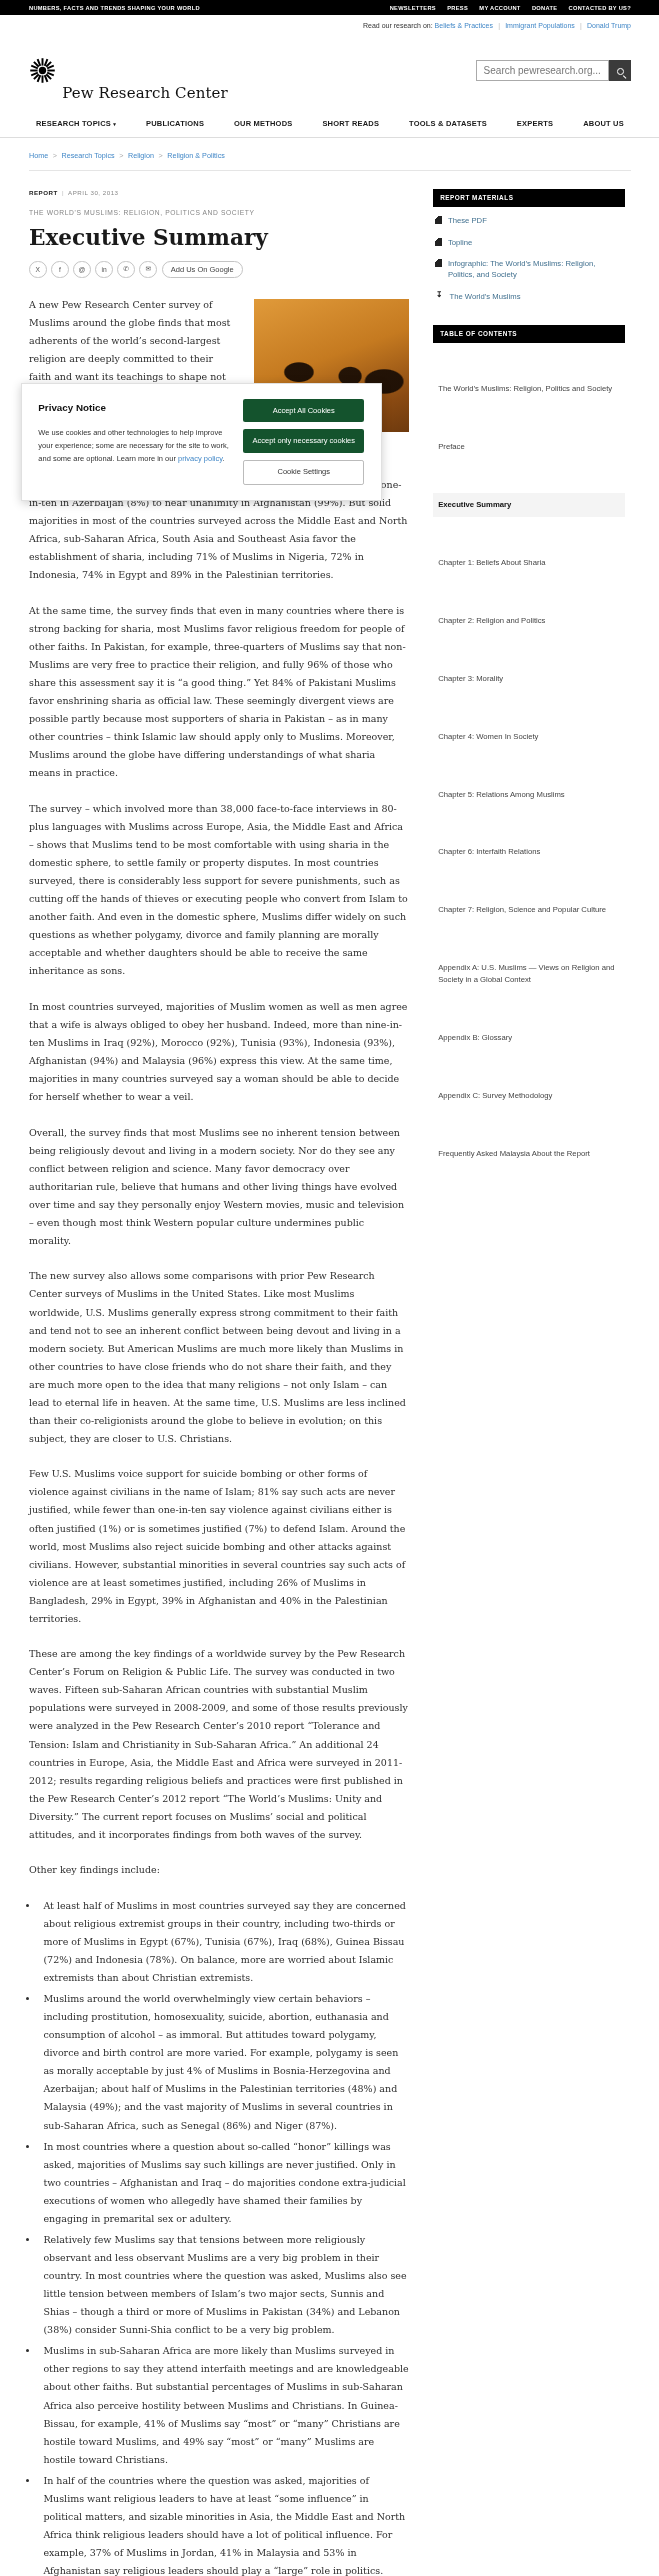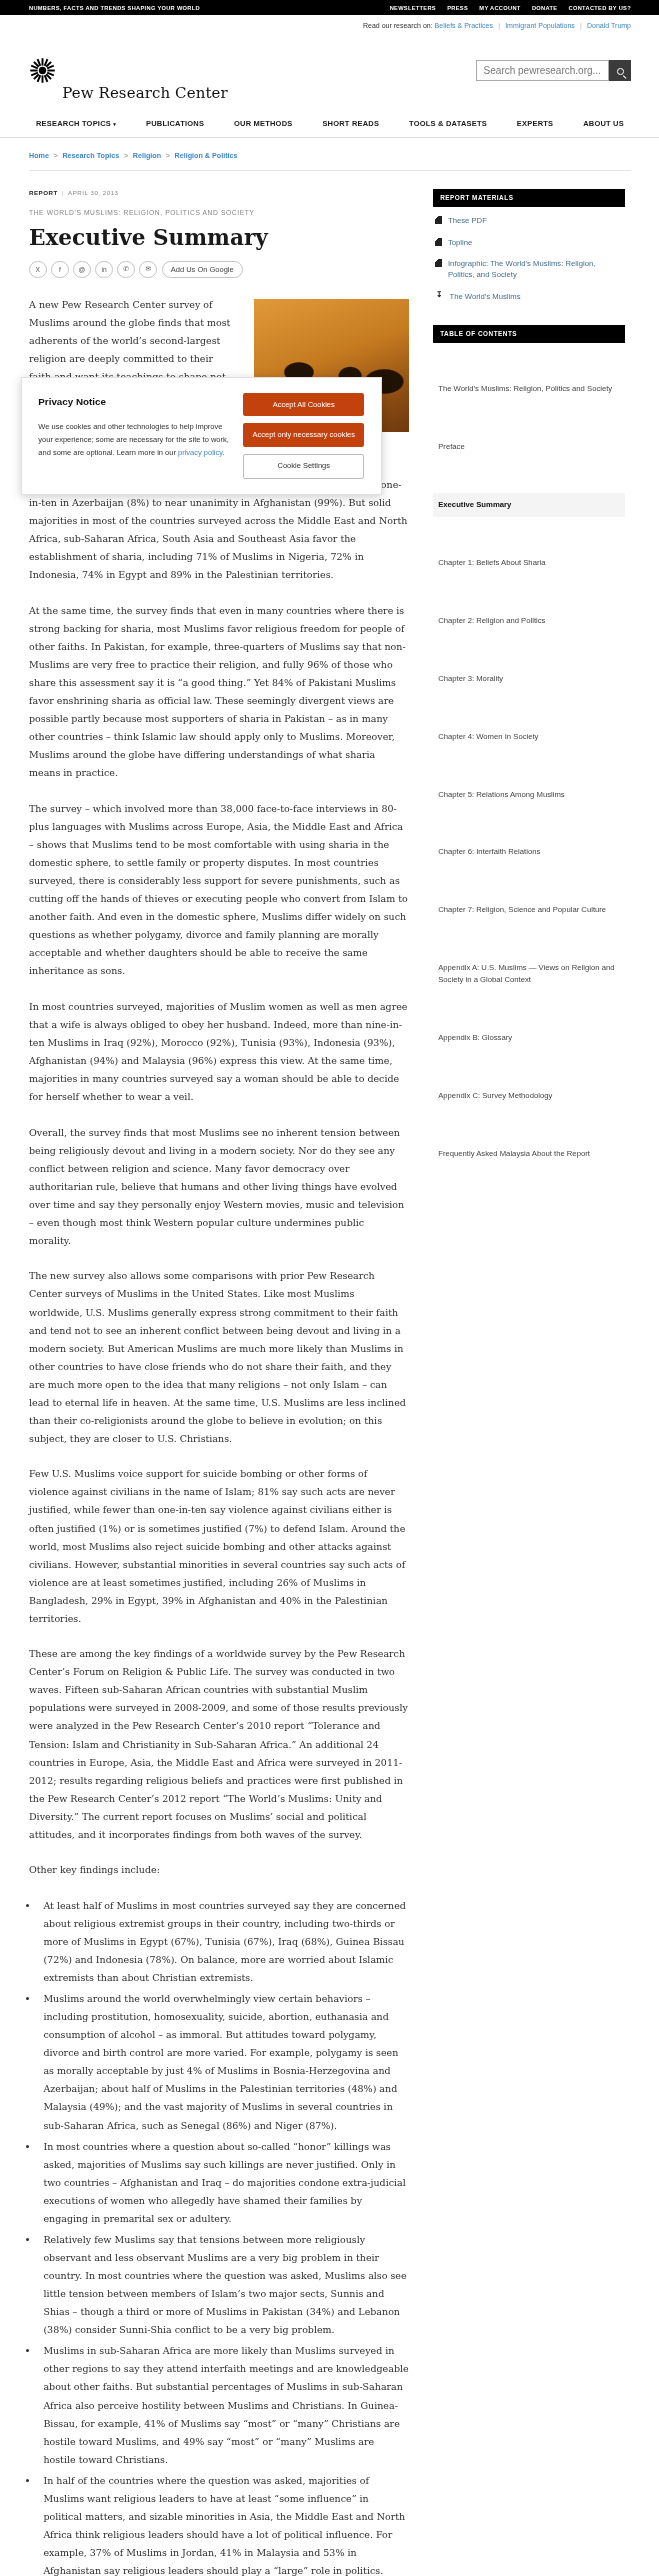--- a/index.html
+++ b/index.html
@@ -27,21 +27,21 @@
   .search button { width:21.6px; height:20.6px; background:#3b3b3b; border:0; cursor:pointer; position:relative; }
   .mag { display:inline-block; width:6.7px; height:6.7px; border:1px solid #fff; border-radius:50%; position:relative; }
   .mag::after { content:""; position:absolute; width:1px; height:3.6px; background:#fff; transform:rotate(-45deg); left:5.7px; top:5.2px; }
 
   
   .mainnav { display:flex; justify-content:space-between; padding:8.2px 36px 9.3px; border-bottom:0.5px solid #ddd; }
   .mainnav .nav-item { font-size:7.5px; font-weight:700; color:#1a1a1a; letter-spacing:0.2px; cursor:pointer; }
   .mainnav .caret { font-size:5.2px; }
 
   
-  .breadcrumb { padding:12.4px 29px 3.1px; font-size:7.2px;font-weight:bold; }
+  .breadcrumb { padding:12.4px 29px 3.1px; font-size:7.2px; }
   .breadcrumb a { color:#4187c7; }
   .breadcrumb .bsep { color:#aaa; margin:0 4.6px; }
   .rule { border-bottom:0.5px solid #e5e5e5; margin:7.2px 29px 0; }
 
   
   .content { display:flex; padding:17.5px 29px 0; gap:24px; }
   .main-col { width:380px; }
   .side-col { width:192px; }
 
   
@@ -62,27 +62,27 @@
       radial-gradient(circle at 22% 82%, rgba(15,7,2,.95) 0 13.4px, transparent 14px),
       radial-gradient(circle at 36% 80%, rgba(15,7,2,.95) 0 13.4px, transparent 14px),
       radial-gradient(ellipse at 29% 55%, rgba(20,10,4,.92) 0 9%, transparent 10%),
       radial-gradient(circle at 58% 84%, rgba(15,7,2,.95) 0 12.4px, transparent 13px),
       radial-gradient(ellipse at 62% 58%, rgba(20,10,4,.9) 0 8%, transparent 9%),
       radial-gradient(ellipse at 84% 62%, rgba(20,10,4,.9) 0 10%, transparent 11%),
       linear-gradient(160deg, #e09a3a, #c57a20 45%, #8a4a12 80%, #6e3a0e);
   }
 
   
-  .privacy { position:absolute; z-index:6; top:81px; left:-8.2px; width:361px; background:#fff; border:0.5px solid #e0e0e0; box-shadow:0 2.1px 9.3px rgba(0,0,0,.2); padding:15.5px 16.5px; display:flex; gap:13.4px; font-family:"Liberation Sans", sans-serif; }
+  .privacy { position:absolute; z-index:6; top:87px; left:-8.2px; width:361px; background:#fff; border:0.5px solid #e0e0e0; box-shadow:0 2.1px 9.3px rgba(0,0,0,.2); padding:15.5px 16.5px; display:flex; gap:13.4px; font-family:"Liberation Sans", sans-serif; }
   .privacy .ptxt { width:196px; }
   .privacy h3 { font-size:9.8px; color:#111; margin-bottom:8.2px; }
   .privacy p { font-size:7.5px; line-height:1.75; color:#333; }
   .privacy a { color:#4187c7; }
   .pbtns { display:flex; flex-direction:column; gap:7.2px; width:124px; }
-  .pbtn { border:0; border-radius:2.1px; background:#c2410c; color:#fff; font-size:7.5px; padding:6.7px 5.2px; cursor:pointer; line-height:1.3; }
+  .pbtn { border:0; border-radius:2.1px; background:#14532d; color:#fff; font-size:7.5px; padding:6.7px 5.2px; cursor:pointer; line-height:1.3; }
   .pbtn.ghost { background:#fff; color:#333; border:0.5px solid #bbb; }
 
   
   ul.findings { margin:0 0 17.5px 10.3px; }
   ul.findings li { margin-bottom:3.1px; padding-left:4.1px; }
 
   
   .side-box { margin-bottom:20.6px; }
   .side-head { background:#000; color:#fff; font-size:6.4px; font-weight:700; letter-spacing:0.5px; padding:5.7px 7.2px; }
   .rm-item { display:flex; gap:6.2px; padding:8.2px 2.1px 2.1px; align-items:flex-start; cursor:pointer; }

